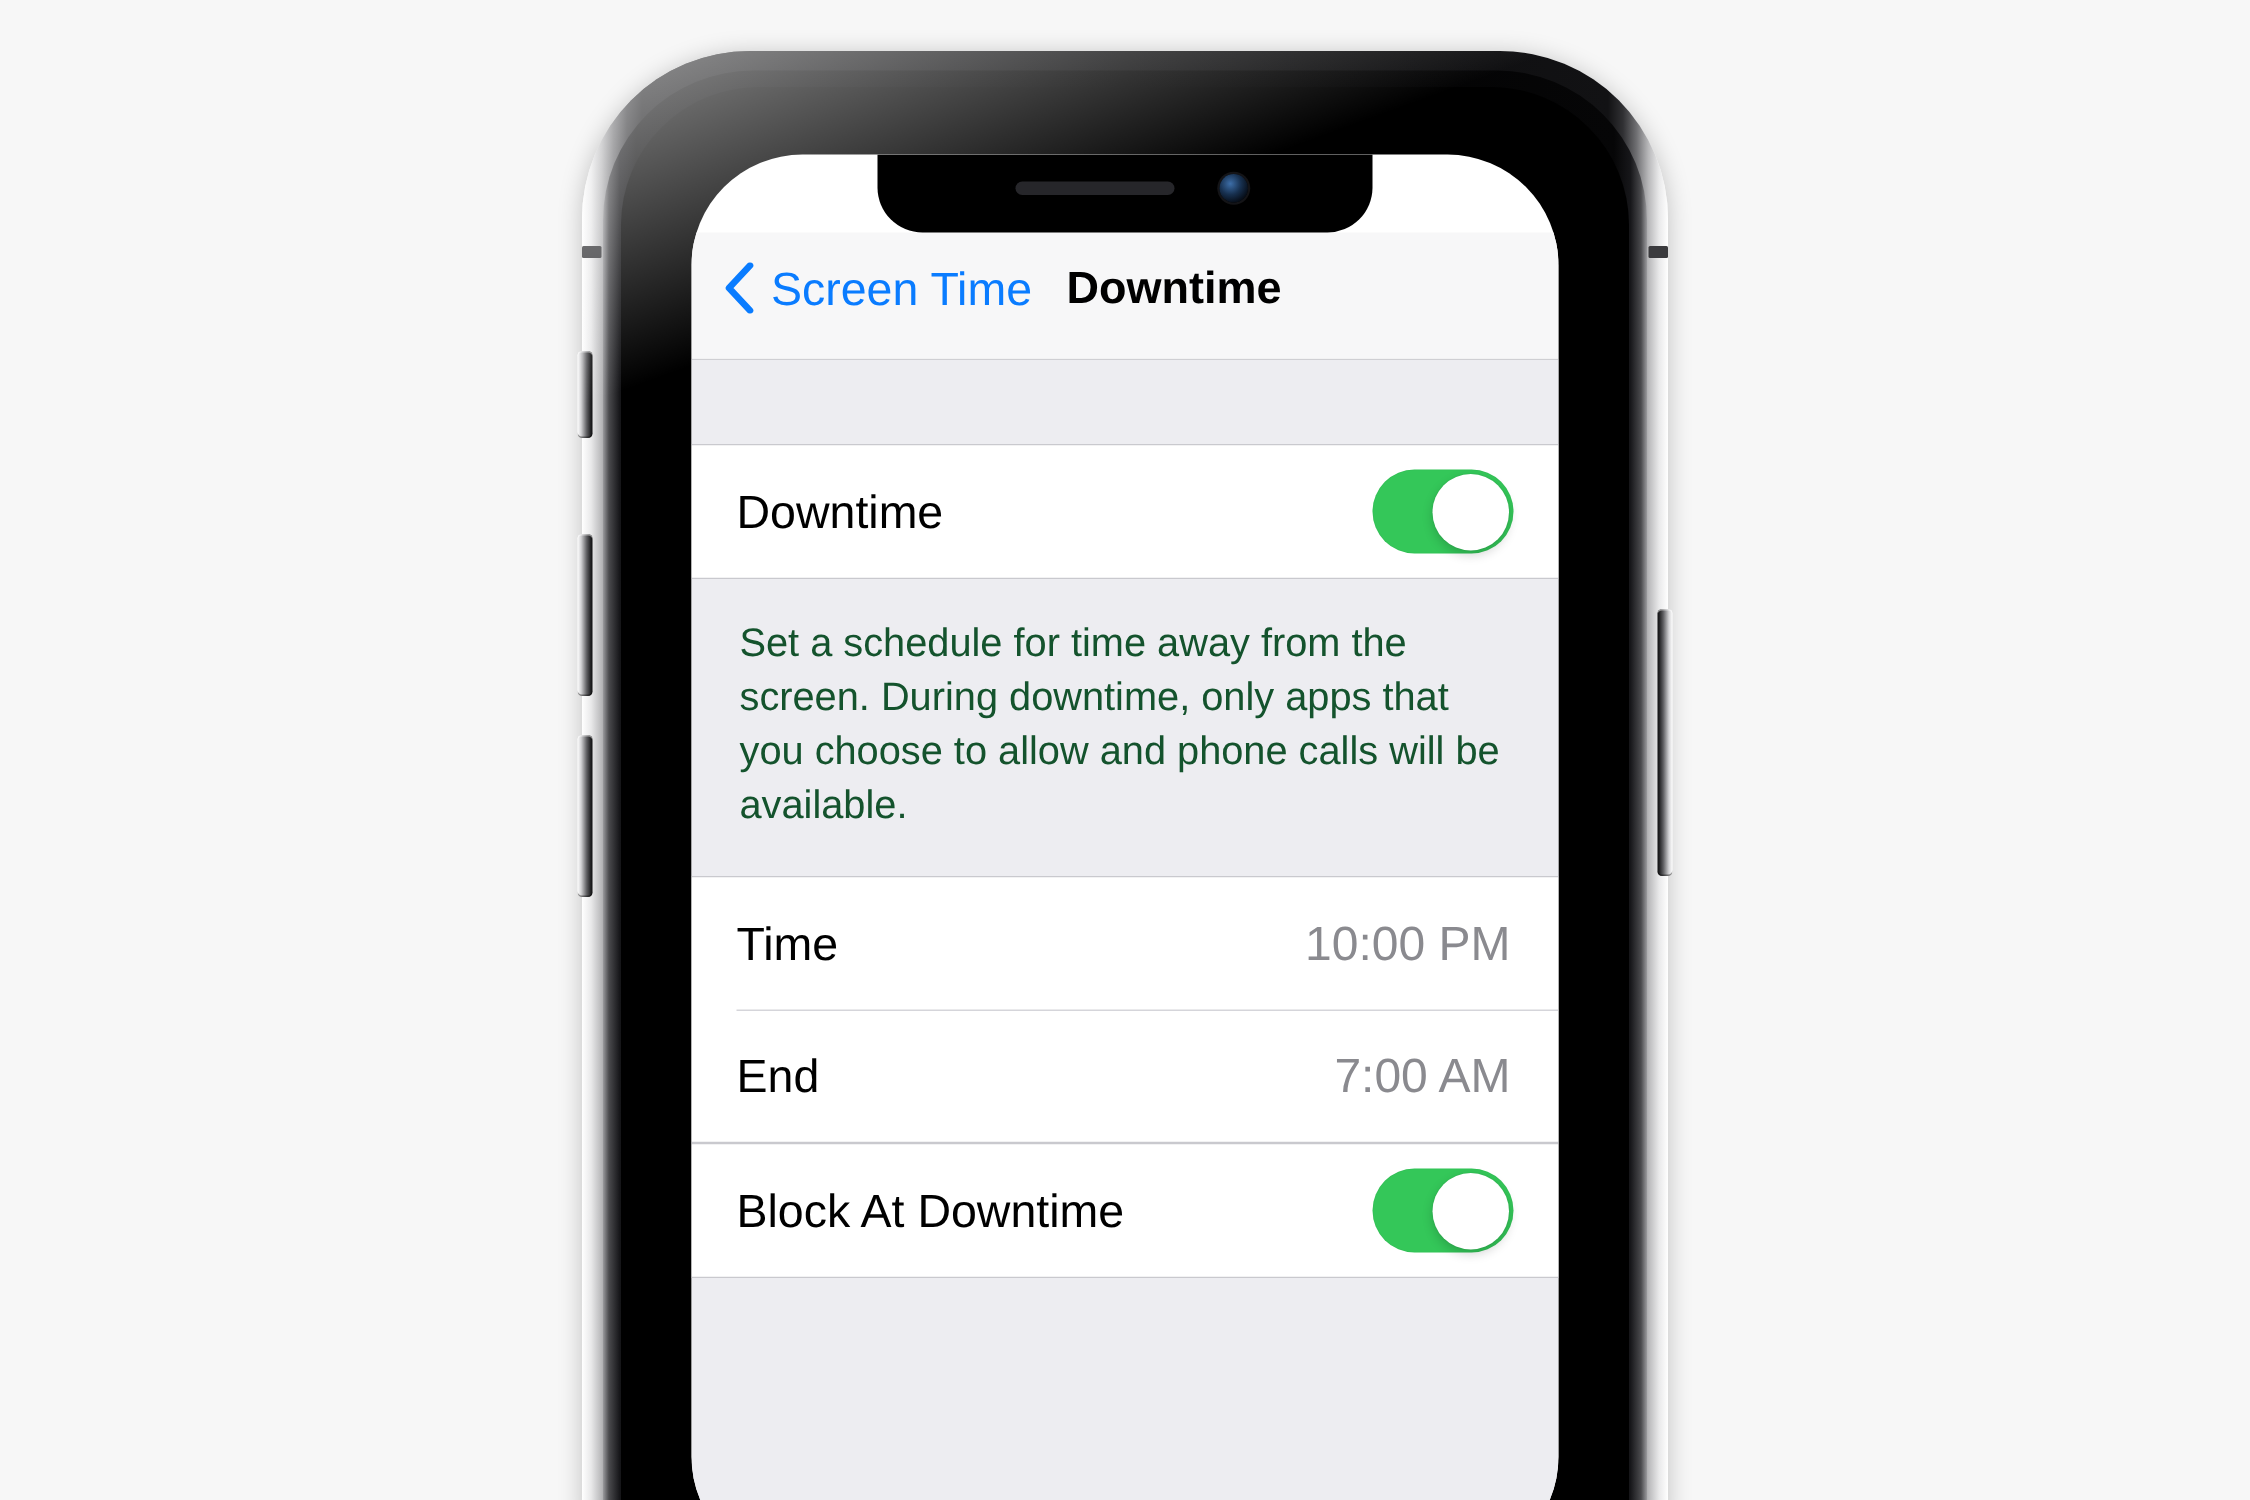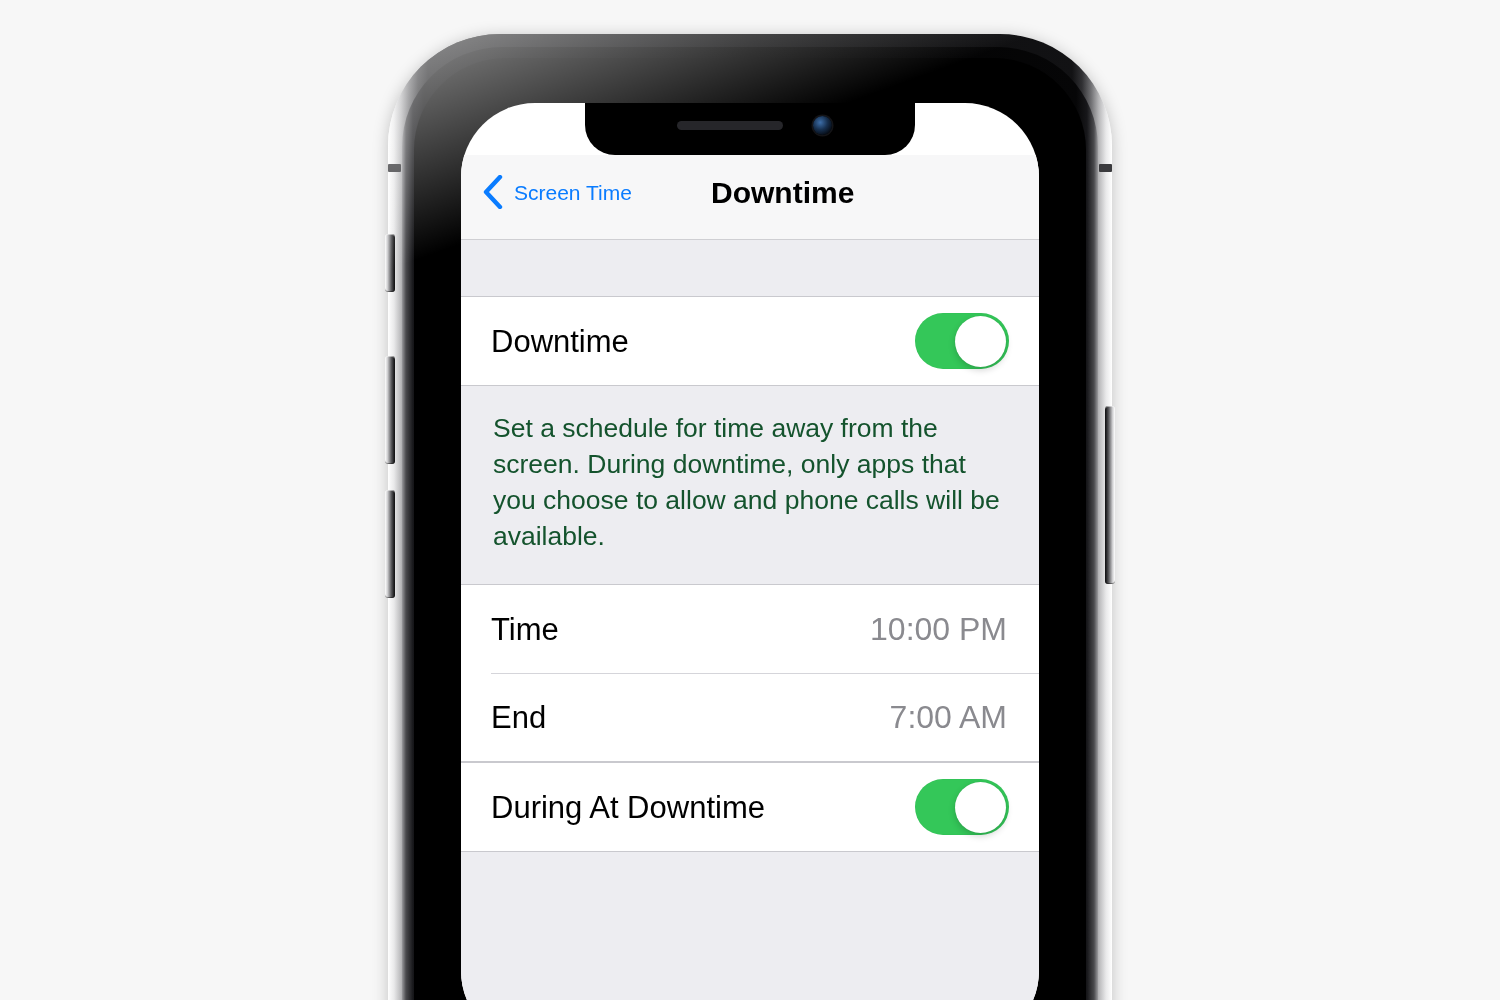--- a/index.html
+++ b/index.html
@@ -216,21 +216,21 @@
     align-items: center;
     gap: 11px;
     cursor: pointer;
   }
   .chevron-left {
     width: 20px;
     height: 34px;
     flex: none;
   }
   .nav-back-label {
-    font-size: 21px;
+    font-size: 31px;
     color: #0a7cff;
     line-height: 1;
   }
   .nav-title {
     position: absolute;
     left: 250px;
     top: 21px;
     font-size: 30px;
     font-weight: bold;
     color: #000;
@@ -417,21 +417,21 @@
               <span class="cell-value">10:00 PM</span>
             </div>
             <div class="cell">
               <span class="cell-title">End</span>
               <span class="cell-value">7:00 AM</span>
             </div>
           </div>
 
           <div class="cellgroup">
             <div class="cell">
-              <span class="cell-title">During At Downtime</span>
+              <span class="cell-title">Block At Downtime</span>
               <span class="switch">
                 <span class="knob"></span>
               </span>
             </div>
           </div>
 
         </div>
 
       </div>
     </div>

